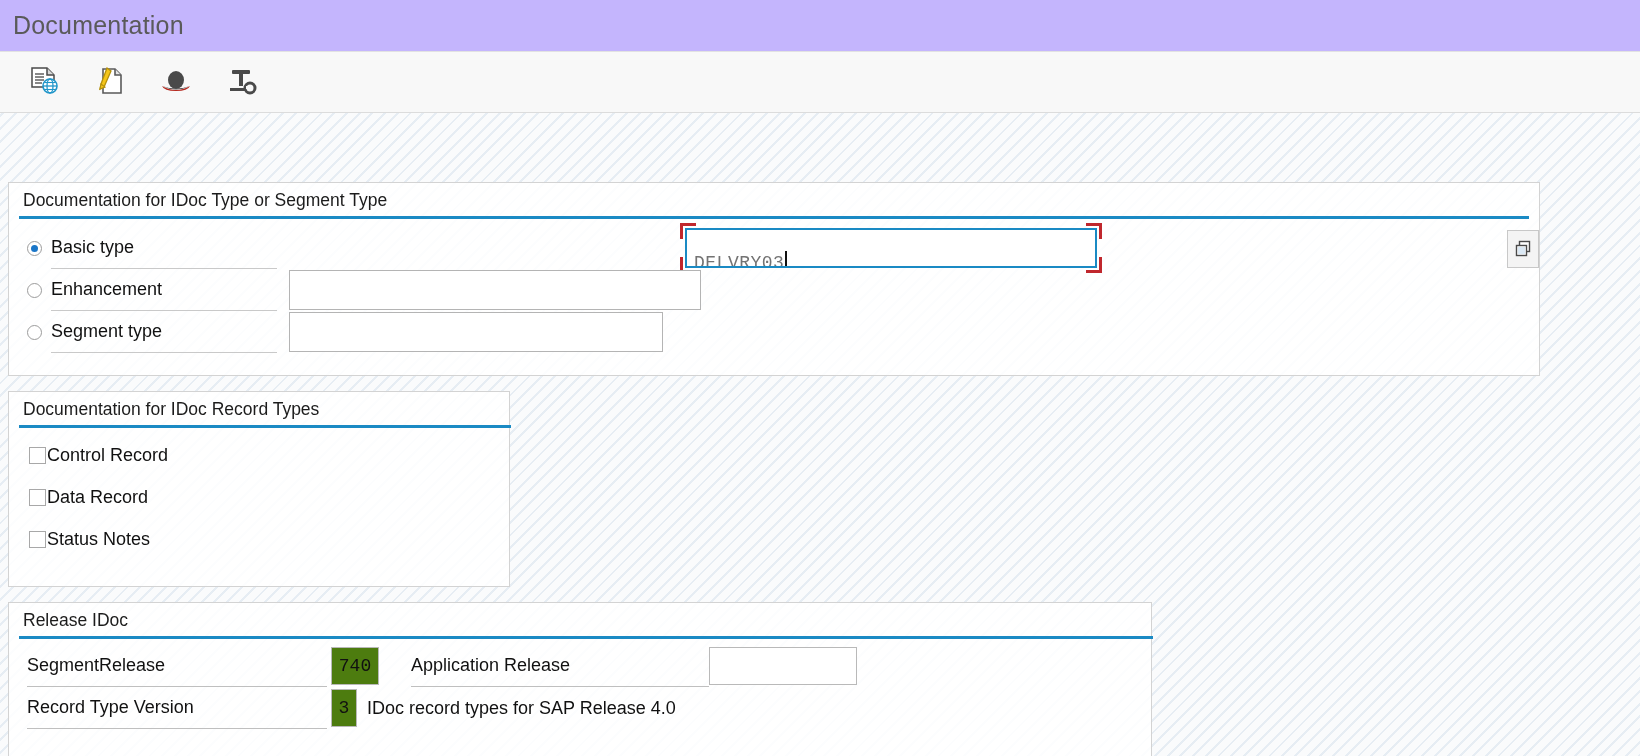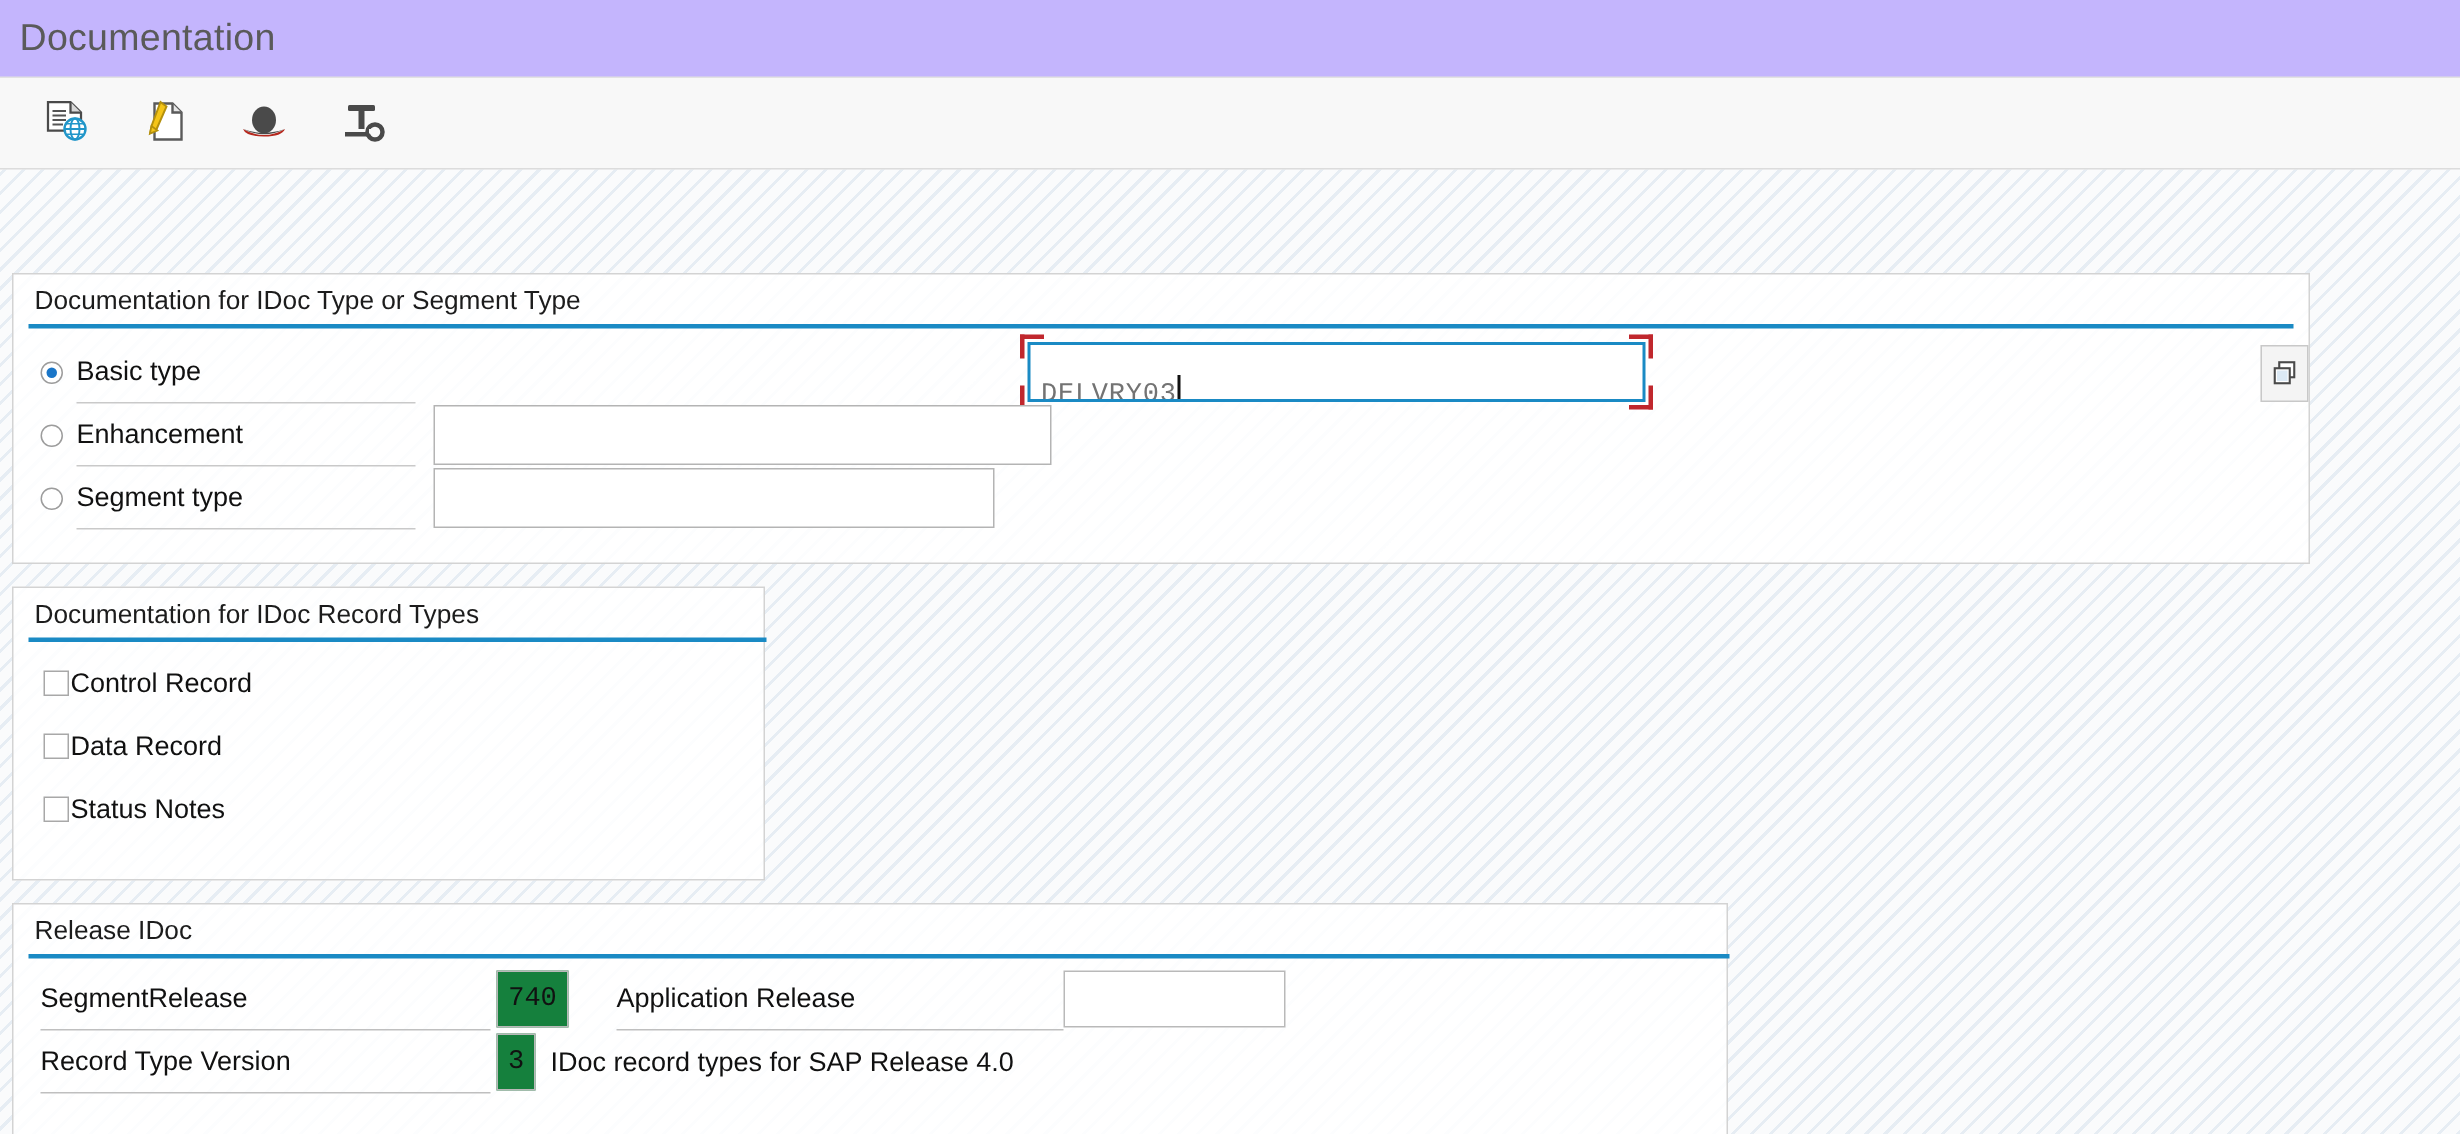--- a/index.html
+++ b/index.html
@@ -196,21 +196,21 @@
     font-size: 18px;
     color: #111;
     border-bottom: 1px solid #bfbfbf;
     height: 100%;
     display: flex; align-items: center;
     box-sizing: border-box;
     padding-bottom: 1px;
   }
   .ro {
     border: 1px solid #b9b9b9;
-    background: #15803d;
+    background: #4d7c0f;
     height: 38px;
     box-sizing: border-box;
     font-family: "Liberation Mono", monospace;
     font-size: 18px;
     color: #111;
     display: flex;
     align-items: center;
     justify-content: center;
   }
   .plain {

